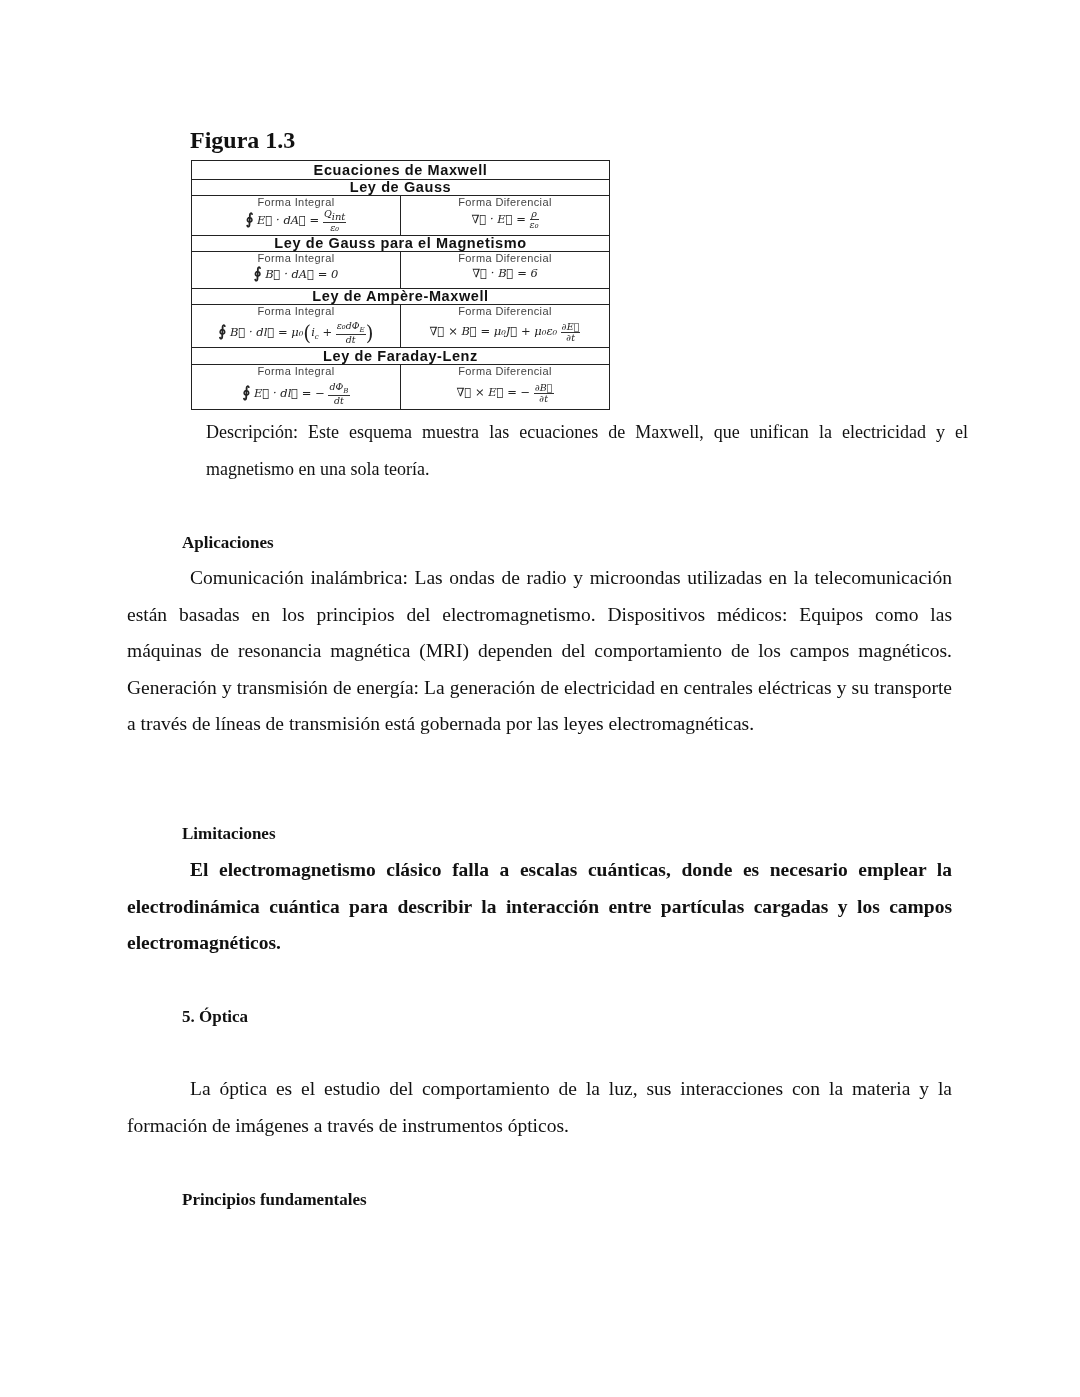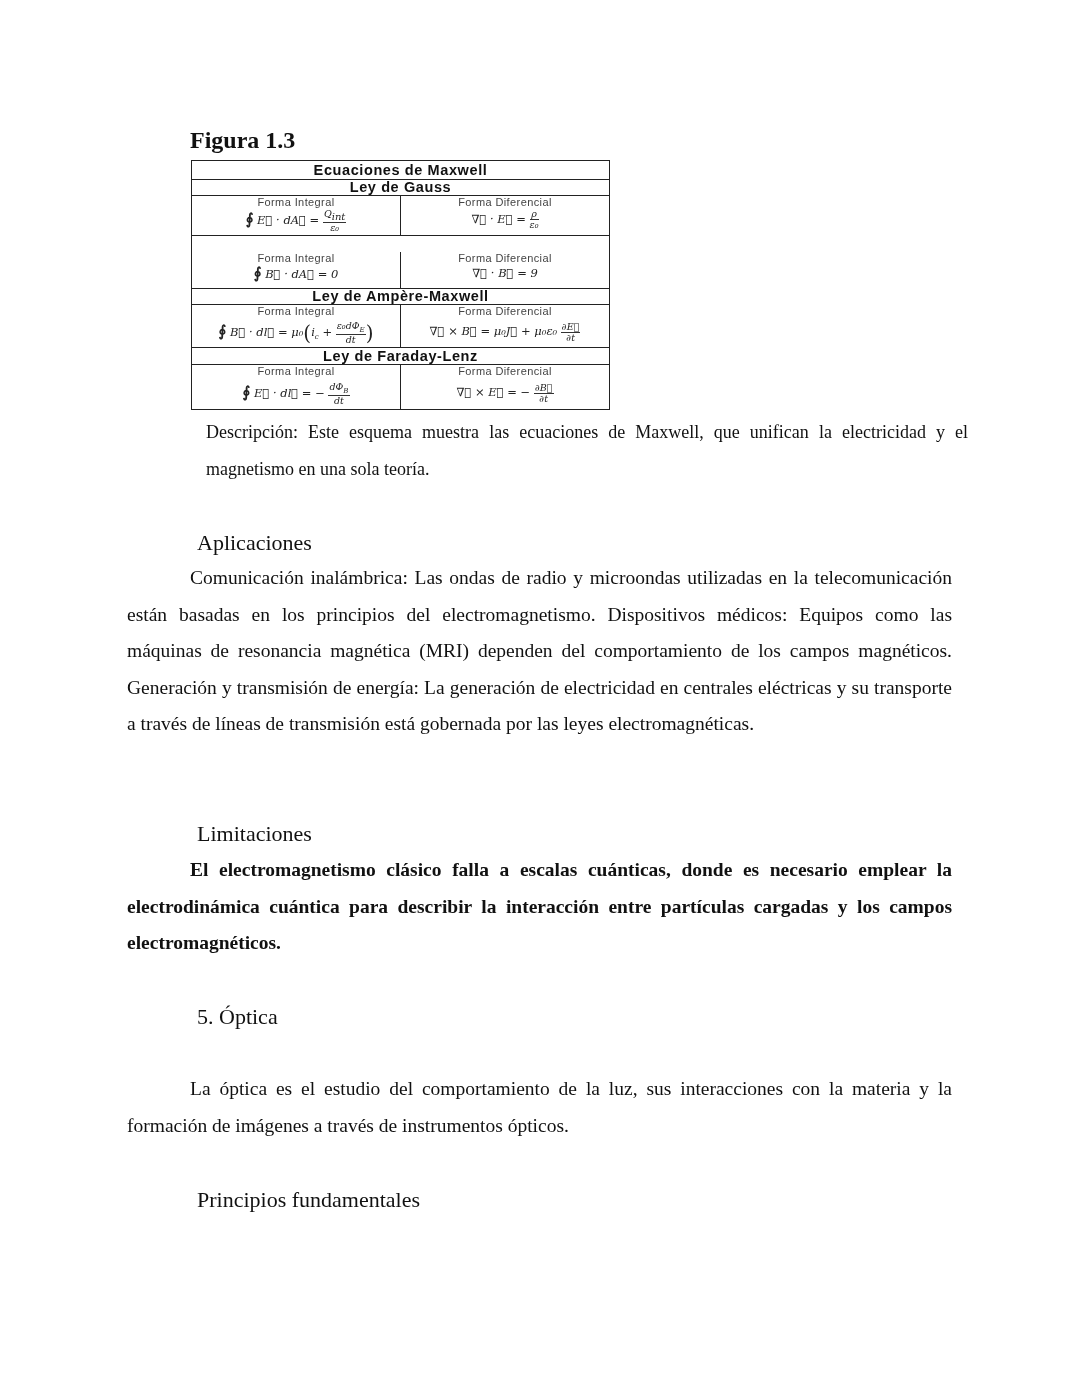--- a/index.html
+++ b/index.html
@@ -21,21 +21,21 @@
   .mx-sub { font-size: 11px; color: #444; letter-spacing: 0.4px; line-height: 13px; }
   .mx-eq { font-family: "DejaVu Serif", "Liberation Serif", serif; font-style: italic;
            font-size: 11.5px; color: #222; line-height: 16px; white-space: nowrap; }
   .frac { display: inline-block; vertical-align: middle; text-align: center; font-size: 9.5px; line-height: 10px; }
   .frac .num { display: block; border-bottom: 1px solid #333; padding: 0 1px; }
   .frac .den { display: block; }
   .oint { font-style: normal; font-size: 15px; font-weight: bold; }
 
   .para { left: 127px; width: 825px; font-size: 19.5px; line-height: 36.5px; text-align: justify; }
   .para.indent { text-indent: 63px; }
-  .heading { left: 197px; font-size: 22px; font-weight: normal; line-height: 26px; }
+  .heading { left: 182px; font-size: 17px; font-weight: bold; line-height: 26px; }
   .desc { left: 206px; width: 762px; font-size: 18px; line-height: 36.5px; text-align: justify; }
 </style>
 </head>
 <body>
 
 <div class="abs fig-label">Figura 1.3</div>
 
 <div class="abs mx">
 
   <div class="mx-row mx-head" style="top:0;height:19px;line-height:18px;">Ecuaciones de Maxwell</div>
@@ -45,28 +45,29 @@
     <div class="mx-cell left">
       <div class="mx-sub">Forma Integral</div>
       <div class="mx-eq"><span class="oint">∮</span> E⃗ · <i>d</i>A⃗ = <span class="frac"><span class="num">Q<sub style="font-size:10px">int</sub></span><span class="den">ε₀</span></span></div>
     </div>
     <div class="mx-cell right">
       <div class="mx-sub">Forma Diferencial</div>
       <div class="mx-eq">∇⃗ · E⃗ = <span class="frac"><span class="num">ρ</span><span class="den">ε₀</span></span></div>
     </div>
   </div>
 
+  <div class="mx-row mx-head" style="top:75px;height:16px;line-height:15px;">Ley de Gauss para el Magnetismo</div>
   <div class="mx-row mx-cells" style="top:91px;height:37px;">
     <div class="mx-cell left">
       <div class="mx-sub">Forma Integral</div>
       <div class="mx-eq"><span class="oint">∮</span> B⃗ · <i>d</i>A⃗ = 0</div>
     </div>
     <div class="mx-cell right">
       <div class="mx-sub">Forma Diferencial</div>
-      <div class="mx-eq">∇⃗ · B⃗ = 9</div>
+      <div class="mx-eq">∇⃗ · B⃗ = 6</div>
     </div>
   </div>
 
   <div class="mx-row mx-head" style="top:128px;height:16px;line-height:15px;">Ley de Ampère-Maxwell</div>
   <div class="mx-row mx-cells" style="top:144px;height:43px;">
     <div class="mx-cell left">
       <div class="mx-sub">Forma Integral</div>
       <div class="mx-eq" style="line-height:26px;"><span class="oint">∮</span> B⃗ · <i>d</i>l⃗ = μ₀<span style="font-size:20px;font-style:normal;vertical-align:middle;">(</span><i>i<sub style="font-size:7px">c</sub></i> + <span class="frac"><span class="num">ε₀<i>d</i>Φ<sub style="font-size:7px">E</sub></span><span class="den"><i>dt</i></span></span><span style="font-size:20px;font-style:normal;vertical-align:middle;">)</span></div>
     </div>
     <div class="mx-cell right">

